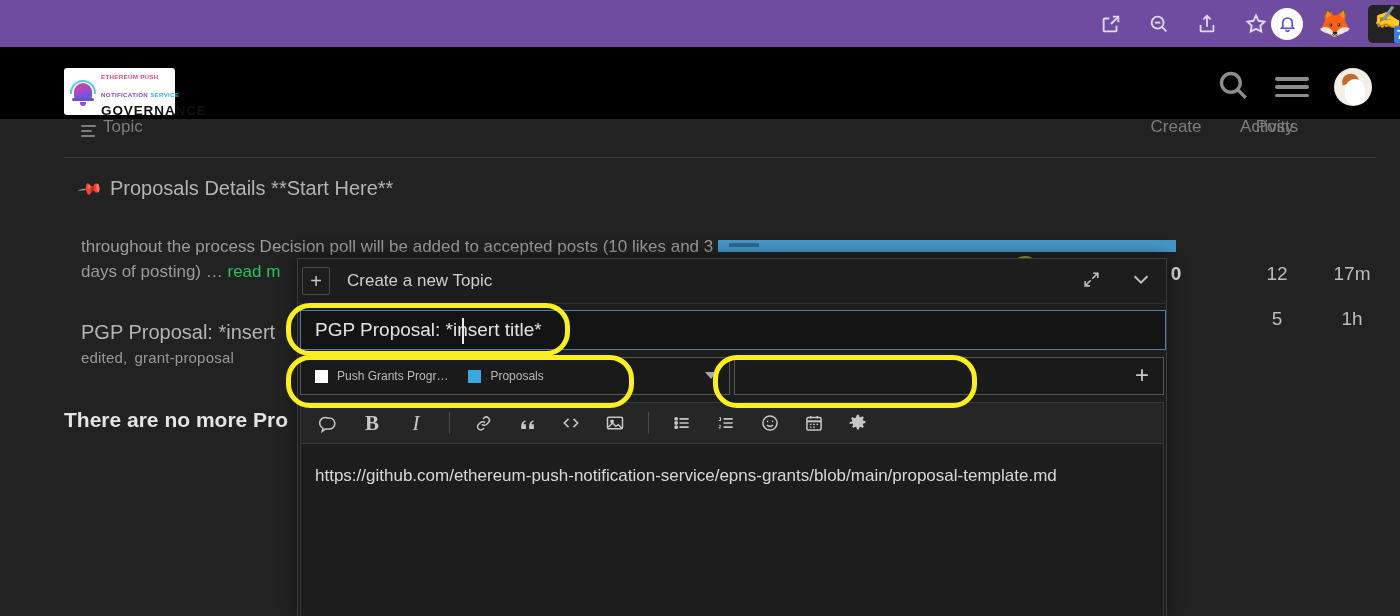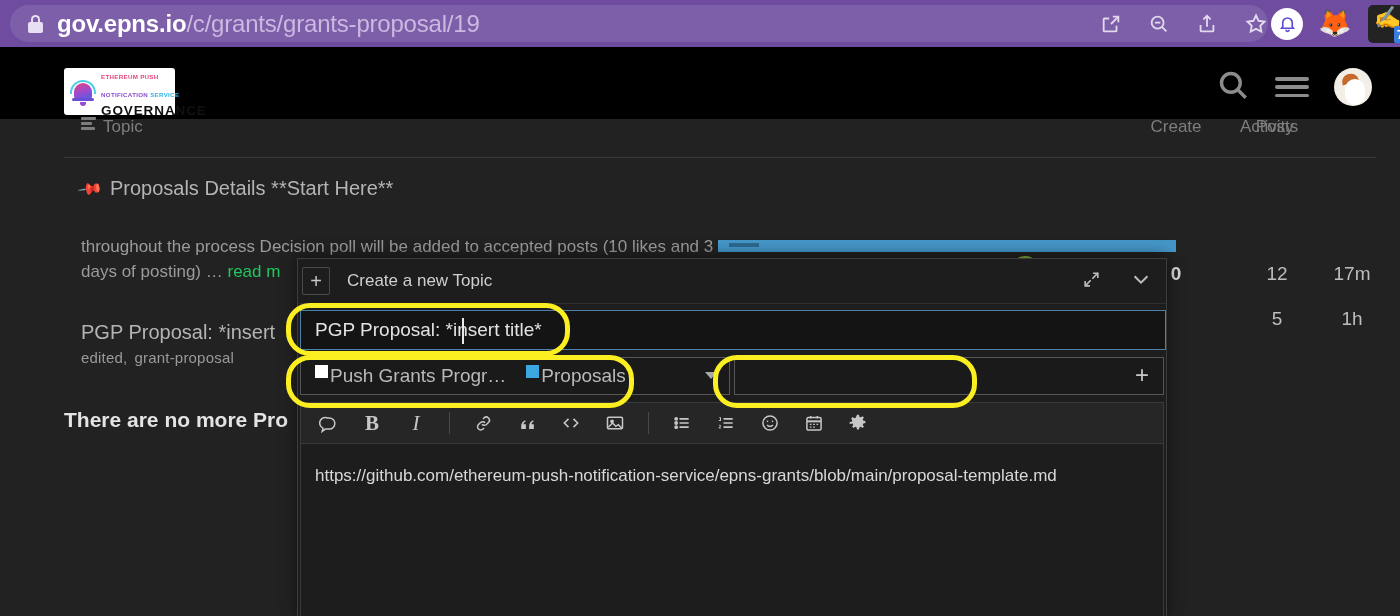--- a/index.html
+++ b/index.html
@@ -157,21 +157,21 @@
     width: 1400px; height: 497px;
     background: #222222;
   }
   .list-wrap { position: absolute; left: 64px; top: 0; width: 1312px; }
   .col-headers {
     position: relative; height: 38px;
     color: #7d7d7d; font-size: 17px;
   }
   .col-headers .topic-col {
     position: absolute; left: 17px; top: -2px;
-    display: flex; align-items: flex-start; gap: 7px;
+    display: flex; align-items: flex-end; gap: 7px;
   }
   .bars-icon { display: flex; flex-direction: column; gap: 2.5px; width: 15px; }
   .bars-icon i { display: block; height: 2.5px; background: #7d7d7d; border-radius: 1px; }
   .bars-icon i:nth-child(1) { width: 15px; }
   .bars-icon i:nth-child(2) { width: 11px; }
   .bars-icon i:nth-child(3) { width: 14px; }
   .col-headers .c-replies { position: absolute; left: 1072px; top: -2px; width: 80px; text-align: center; }
   .col-headers .c-views   { position: absolute; left: 1178px; top: -2px; width: 70px; text-align: center; }
   .col-headers .c-activity{ position: absolute; left: 1176px; top: -2px; width: 80px; text-align: left; }
   .divider { height: 1px; background: #3a3a3a; width: 1312px; }
@@ -249,21 +249,21 @@
     position: absolute; left: 161px; top: 7px;
     width: 1.6px; height: 26px; background: #e9e9e9;
   }
 
   .cat-row { display: flex; padding: 7px 2px 0 2px; gap: 4px; }
   .cat-box {
     width: 430px; height: 38px; background: #1a1a1a;
     border: 1px solid #565656;
     display: flex; align-items: center; position: relative;
   }
-  .cat-chip { display: flex; align-items: flex-start; gap: 2px; font-size: 19px; color: #b9b9b9; }
+  .cat-chip { display: flex; align-items: flex-end; gap: 9px; font-size: 12px; color: #b9b9b9; }
   .chip-sq { width: 13px; height: 13px; display: inline-block; }
   .cat-chip.first { margin-left: 14px; }
   .cat-chip.second { margin-left: 20px; }
   .cat-caret {
     position: absolute; right: 12px; top: 14px;
     width: 0; height: 0;
     border-left: 6px solid transparent; border-right: 6px solid transparent;
     border-top: 7px solid #a8a8a8;
   }
   .tag-box {
@@ -297,27 +297,20 @@
     border-radius: 24px; pointer-events: none;
   }
   .hl-title { left: 286px; top: 303px; width: 284px; height: 53px; }
   .hl-cat   { left: 286px; top: 355px; width: 348px; height: 53px; }
   .hl-tags  { left: 713px; top: 355px; width: 264px; height: 53px; }
 </style>
 </head>
 <body>
 
 <div class="browser-bar">
-  <div class="url-pill">
-    <span class="lock-icon">
-      <span class="shackle"></span>
-        <span class="body"></span>
-    </span>
-    <span class="url-text"><b>gov.epns.io</b><span>/c/grants/grants-proposal/19</span></span>
-  </div>
   <div class="tb-icons">
     <span>
       <svg width="22" height="22" viewBox="0 0 24 24" fill="none" stroke="#e2d9ef" stroke-width="2">
           <path d="M14 4h6v6"></path>
           <path d="M20 4l-8 8"></path>
           <path d="M18 14v5a1 1 0 0 1-1 1H5a1 1 0 0 1-1-1V7a1 1 0 0 1 1-1h5"></path>
         </svg>
     </span>
     <span>
       <svg width="22" height="22" viewBox="0 0 24 24" fill="none" stroke="#e2d9ef" stroke-width="2">

